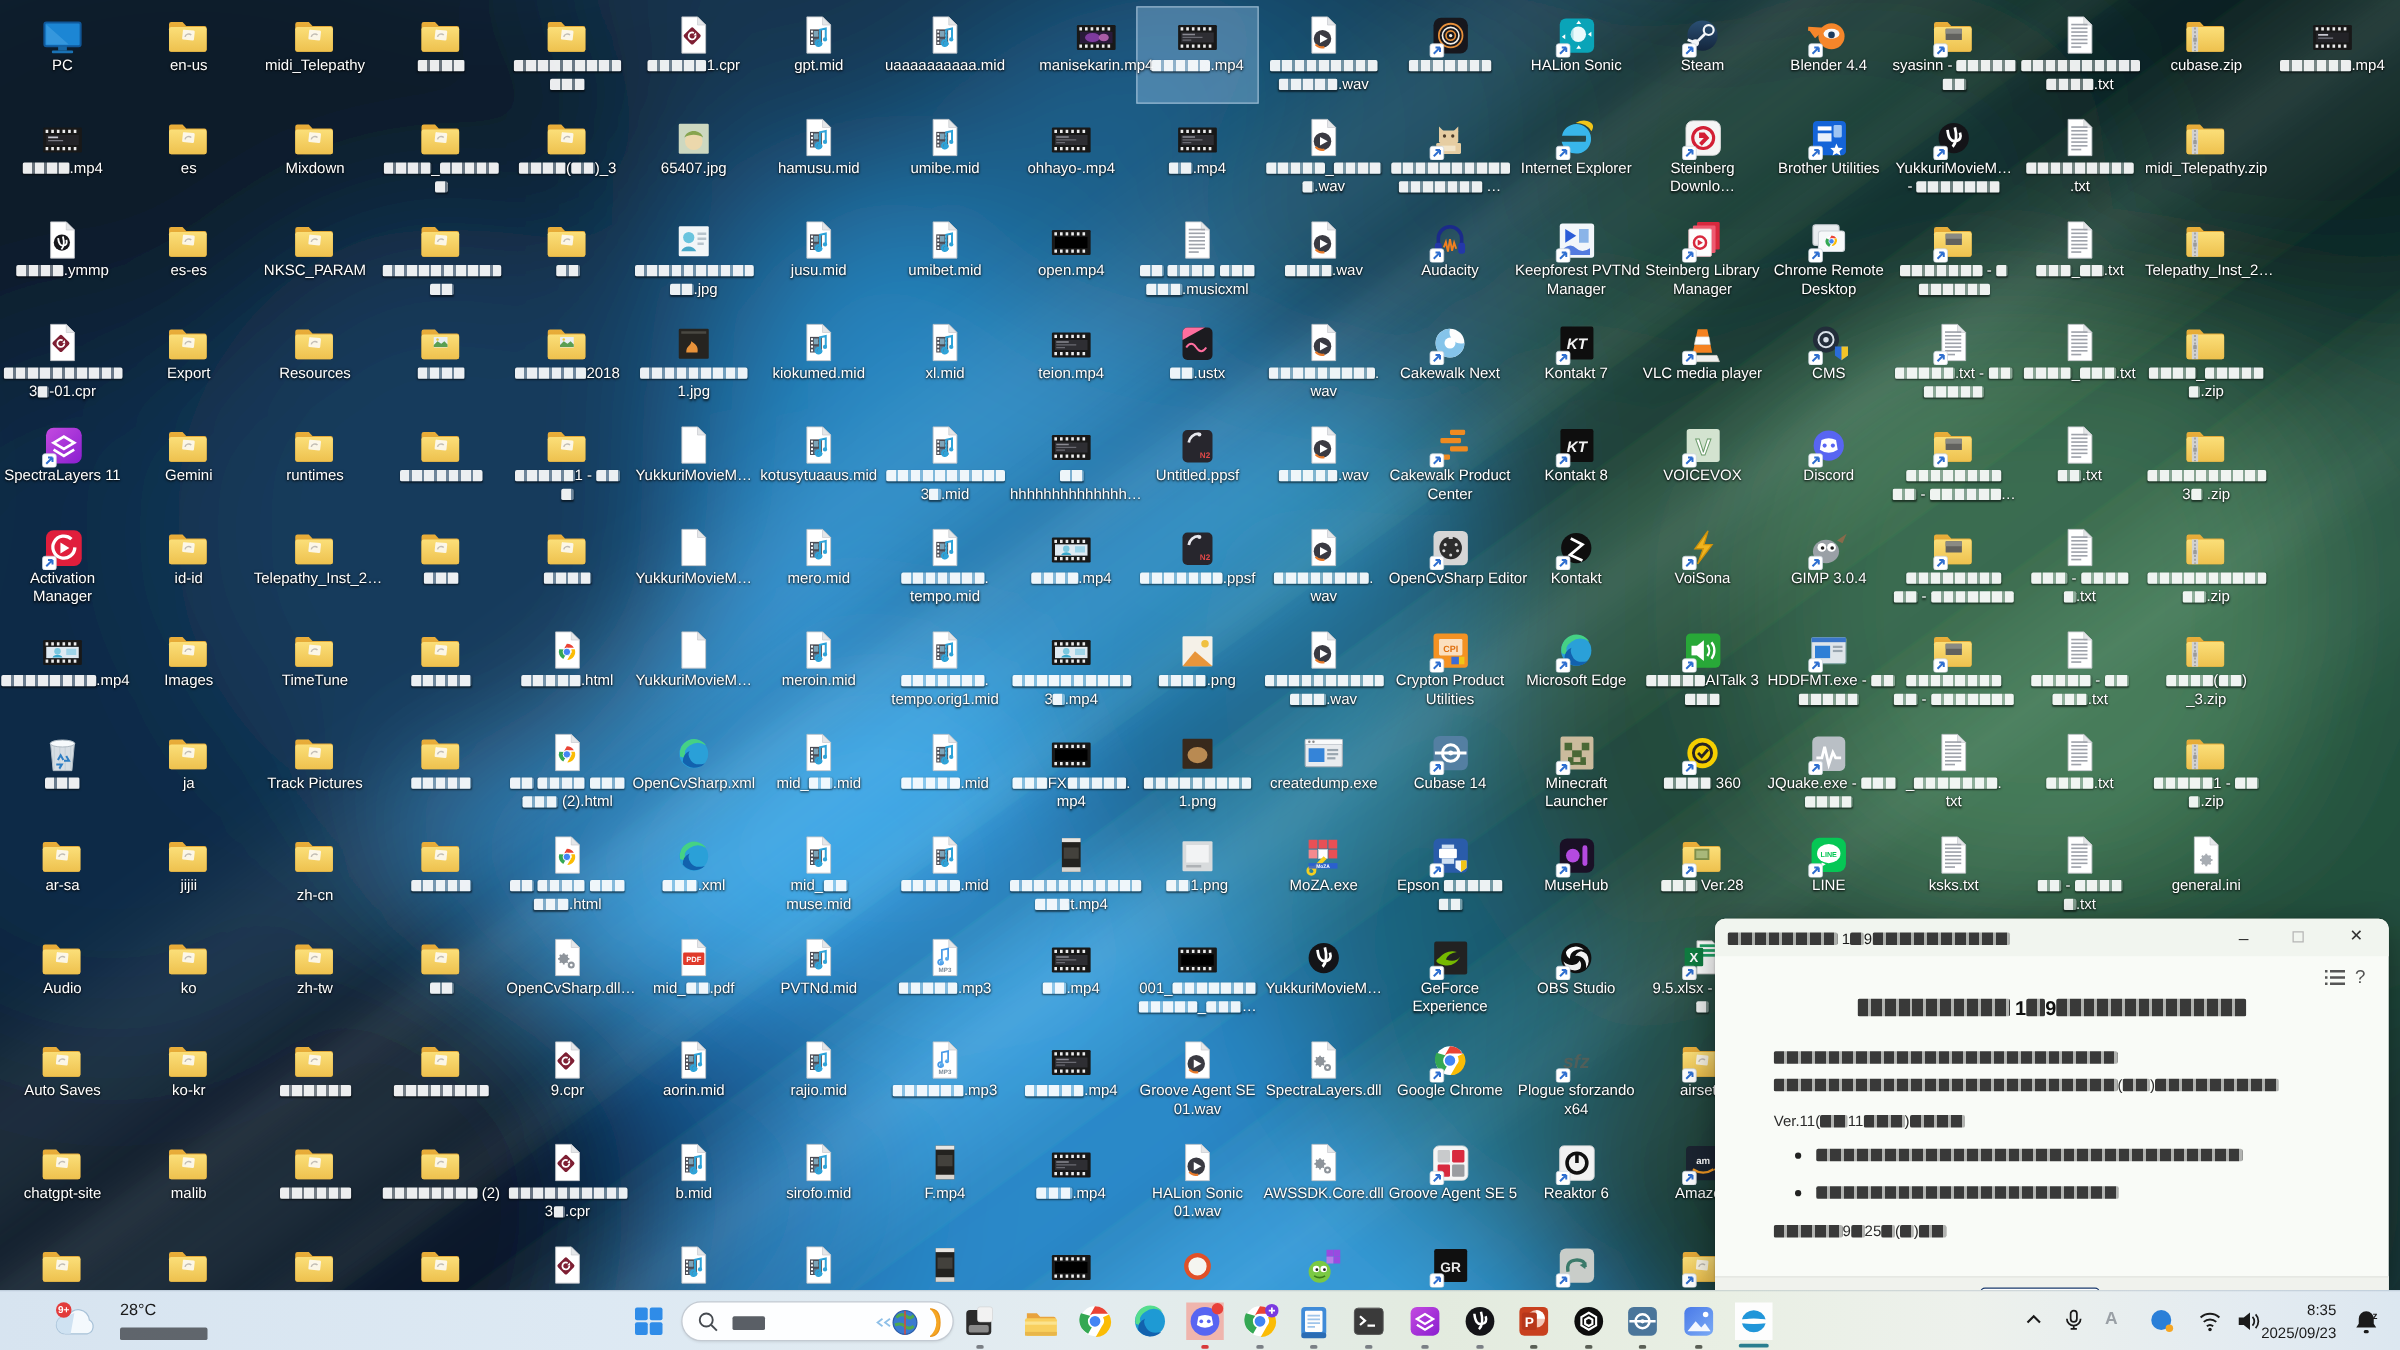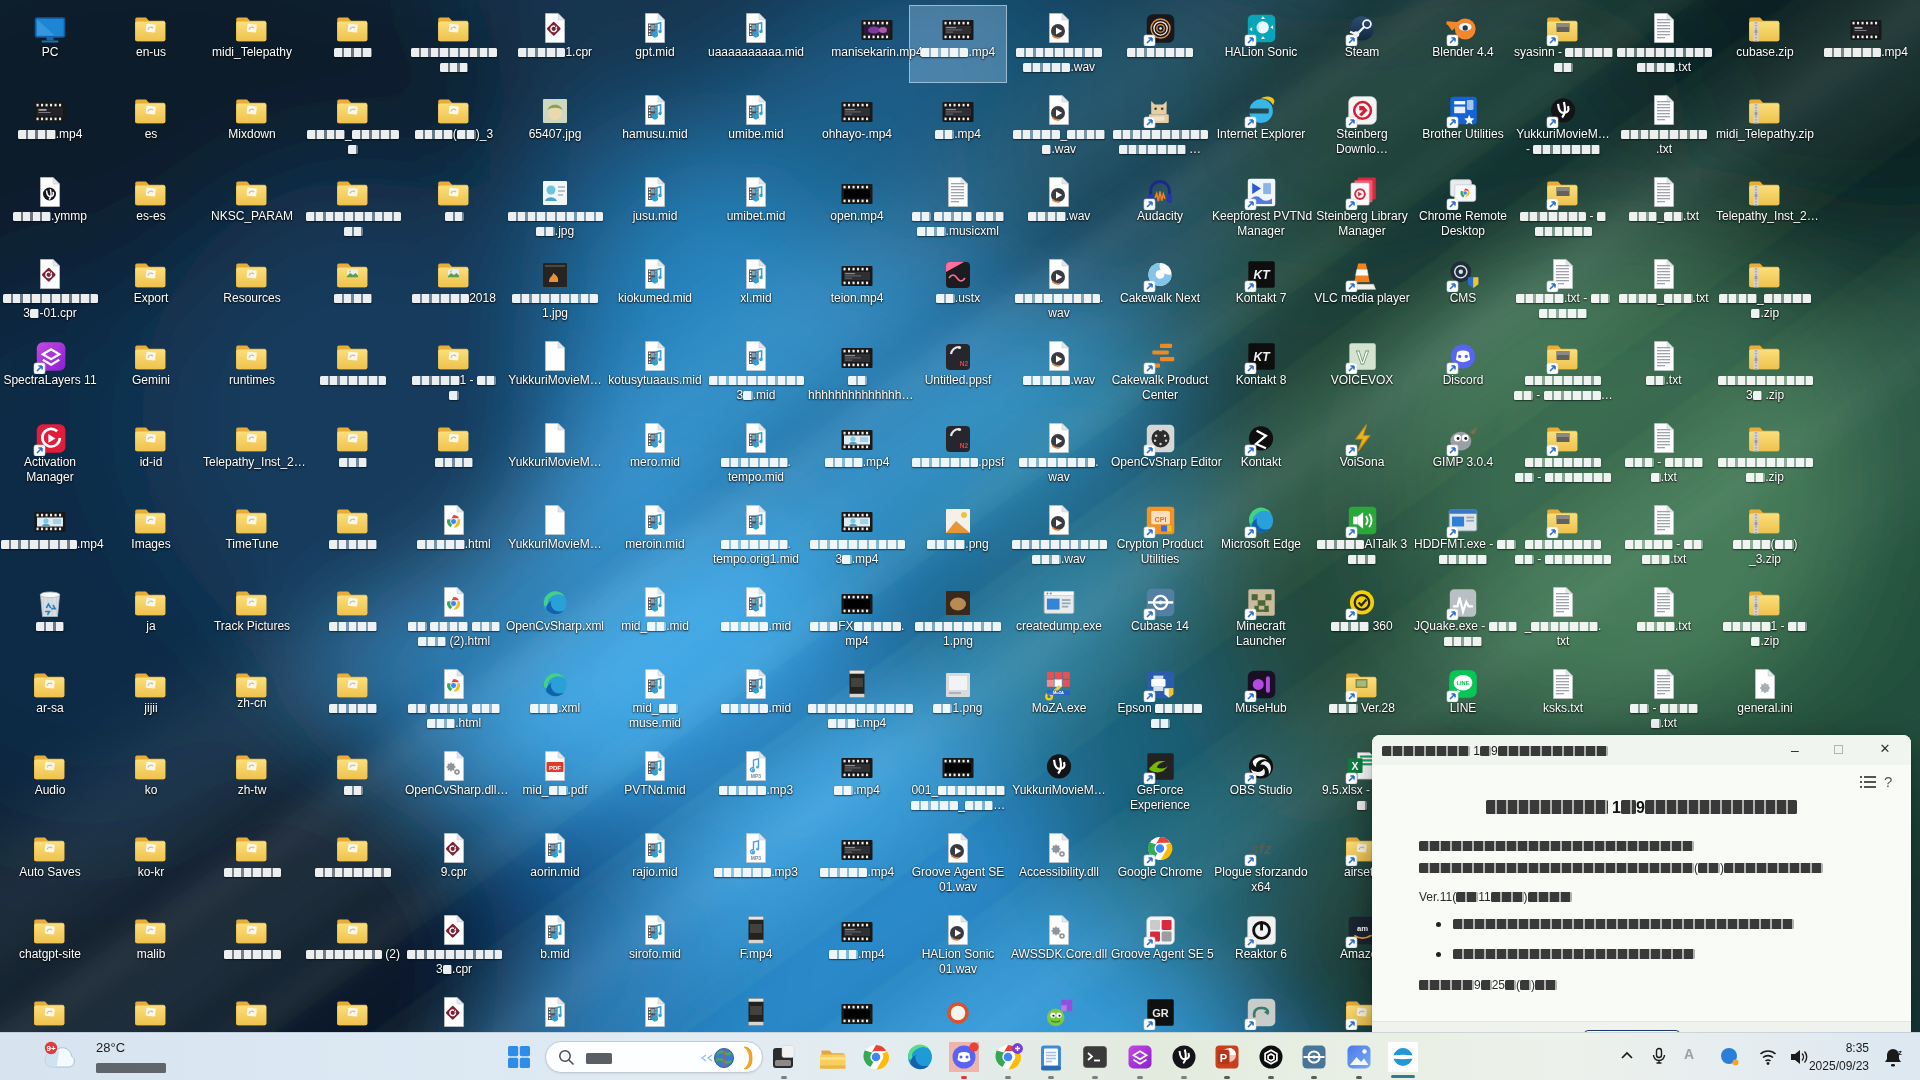--- a/index.html
+++ b/index.html
@@ -1016,21 +1016,21 @@
 <div class="cell" style="left:203px;top:584px">
       <svg class="ic" width="48" height="36" viewBox="0 0 48 36">
         <use href="#folder"></use>
       </svg>
       <div class="lb" style="top:35px">Track Pictures</div>
     </div>
 <div class="cell" style="left:203px;top:666px">
       <svg class="ic" width="48" height="36" viewBox="0 0 48 36">
         <use href="#folder"></use>
       </svg>
-      <div class="lb" style="top:30px">zh-cn</div>
+      <div class="lb" style="top:43px">zh-cn</div>
     </div>
 <div class="cell" style="left:203px;top:748px">
       <svg class="ic" width="48" height="36" viewBox="0 0 48 36">
         <use href="#folder"></use>
       </svg>
       <div class="lb" style="top:35px">zh-tw</div>
     </div>
 <div class="cell" style="left:203px;top:830px">
       <svg class="ic" width="48" height="36" viewBox="0 0 48 36">
         <use href="#folder"></use>
@@ -1671,21 +1671,21 @@
 <div class="cell" style="left:1010px;top:748px">
       <svg class="ic" width="48" height="36" viewBox="0 0 48 36">
         <use href="#ymmc"></use>
       </svg>
       <div class="lb" style="top:35px">YukkuriMovieM…</div>
     </div>
 <div class="cell" style="left:1010px;top:830px">
       <svg class="ic" width="48" height="36" viewBox="0 0 48 36">
         <use href="#dll"></use>
       </svg>
-      <div class="lb" style="top:35px">Accessibility.dll</div>
+      <div class="lb" style="top:35px">SpectraLayers.dll</div>
     </div>
 <div class="cell" style="left:1010px;top:912px">
       <svg class="ic" width="48" height="36" viewBox="0 0 48 36">
         <use href="#dll"></use>
       </svg>
       <div class="lb" style="top:35px">AWSSDK.Core.dll</div>
     </div>
 <div class="cell" style="left:1010px;top:994px">
       <svg class="ic" width="48" height="36" viewBox="0 0 48 36">
         <use href="#puyo"></use>

